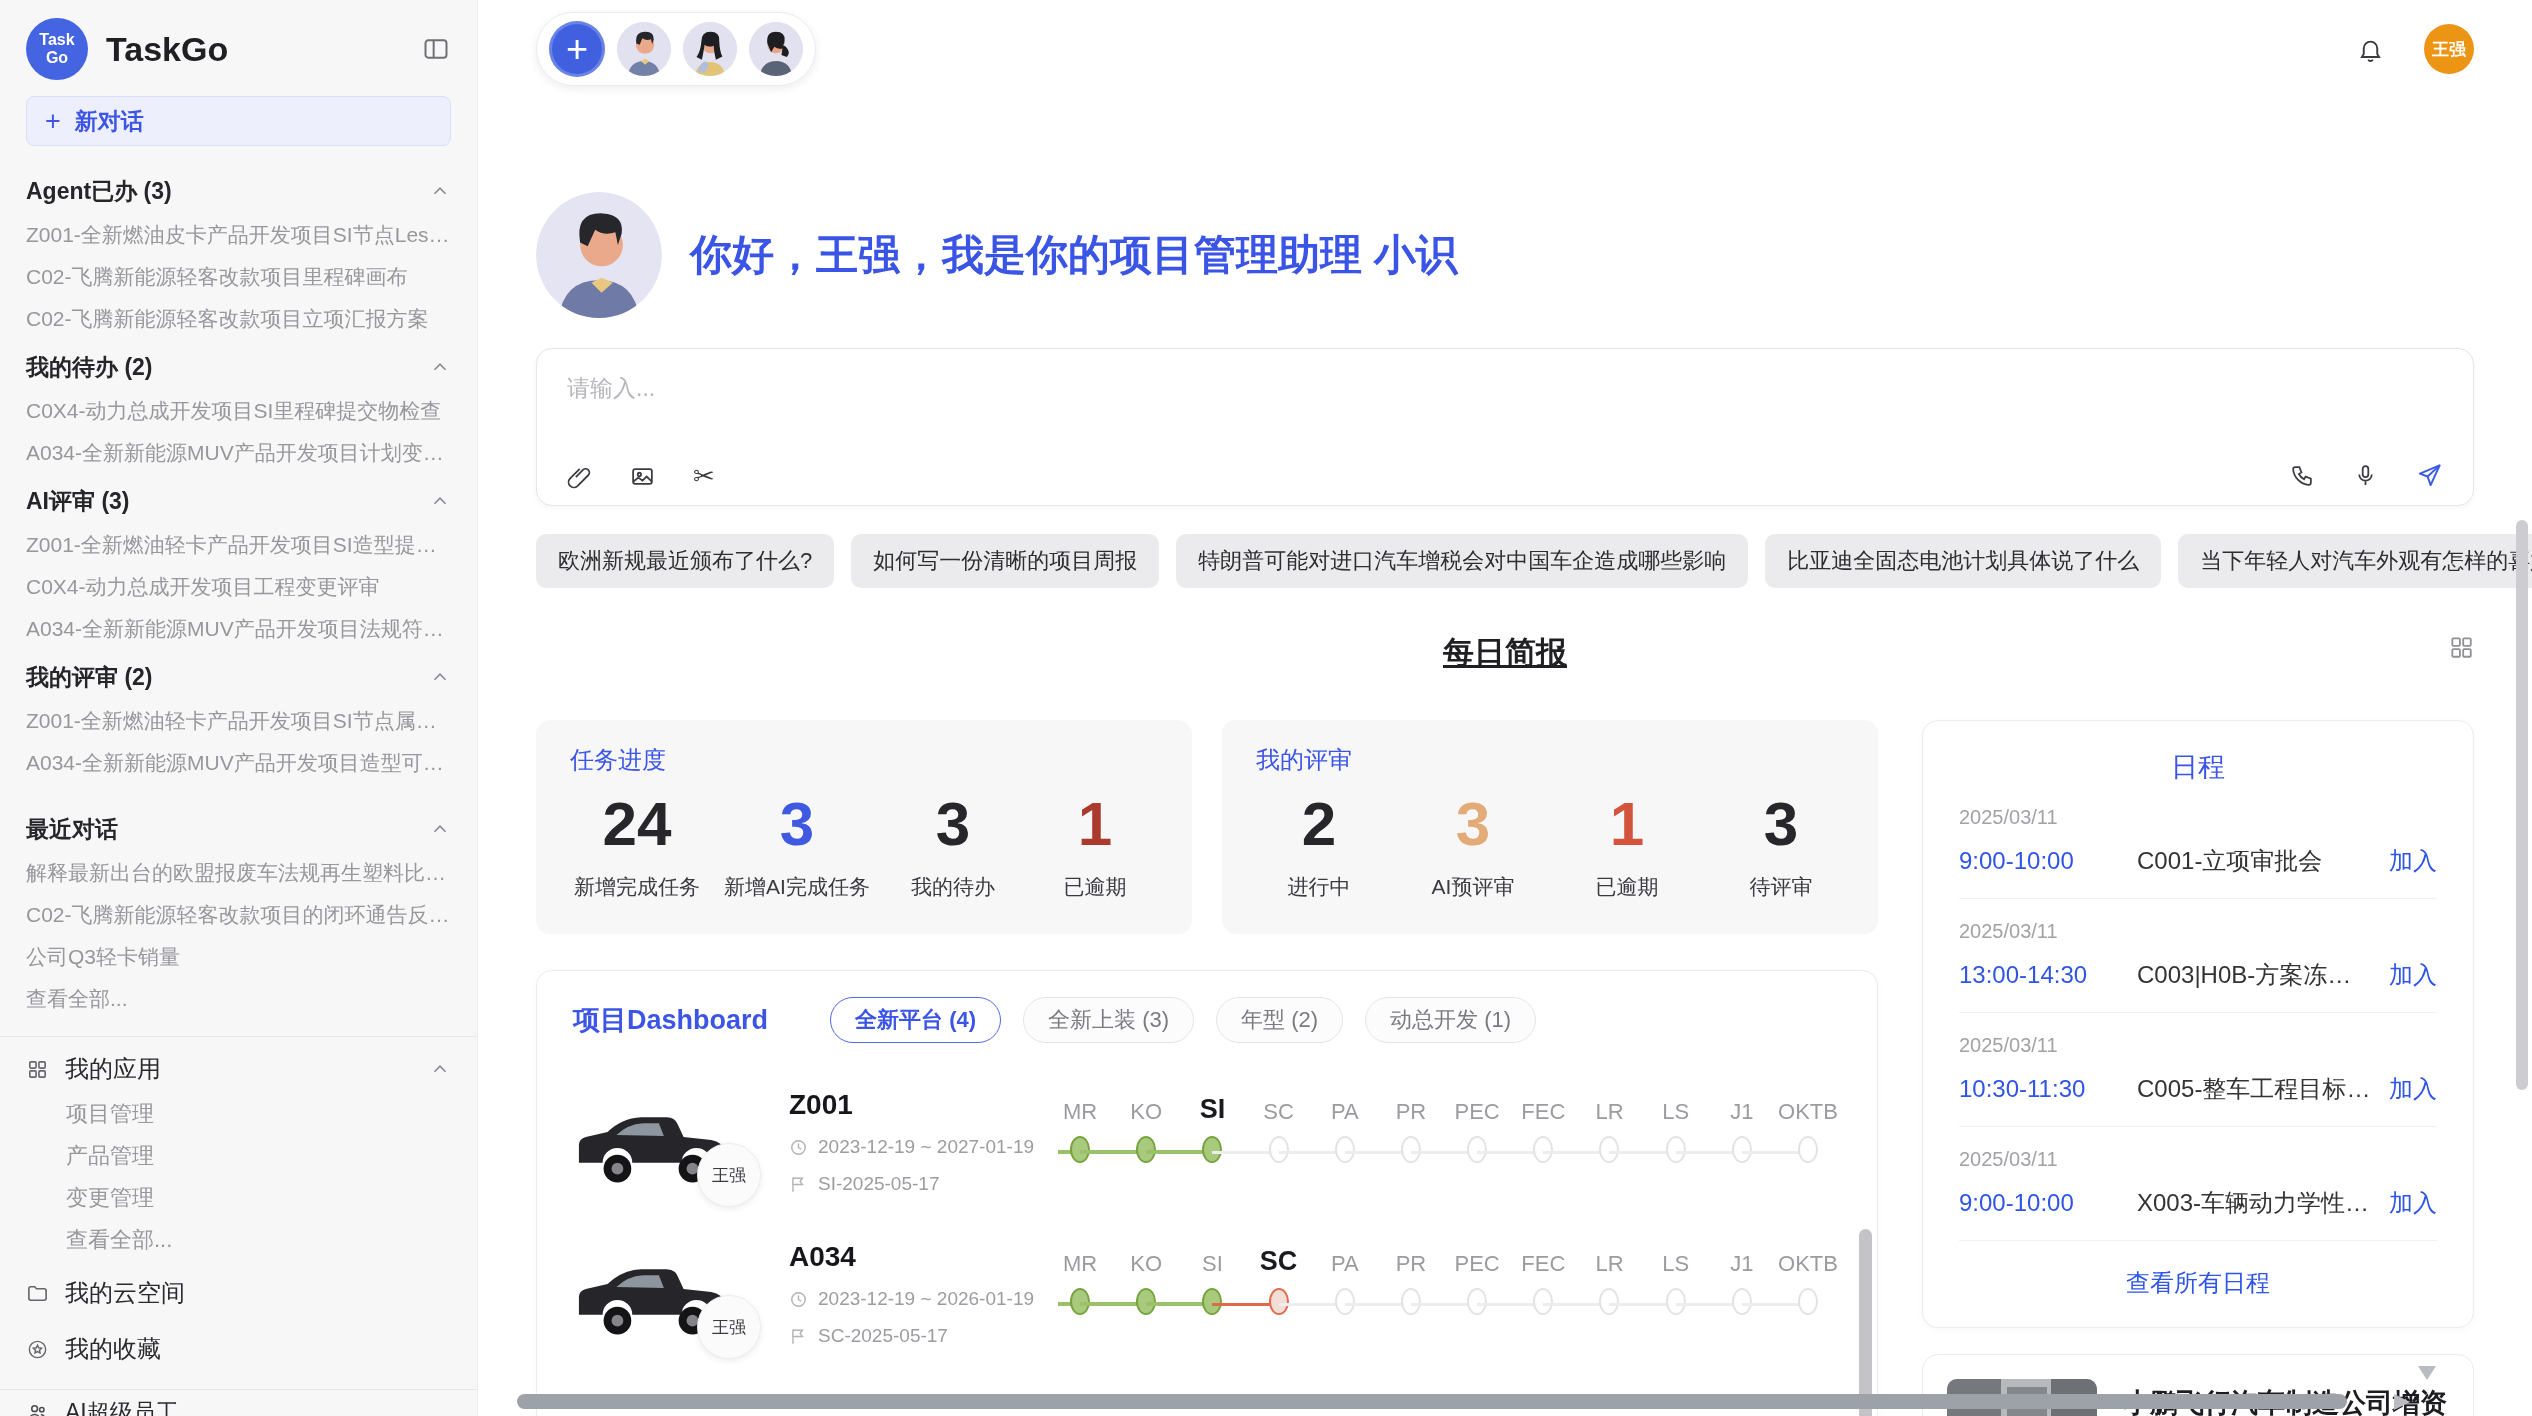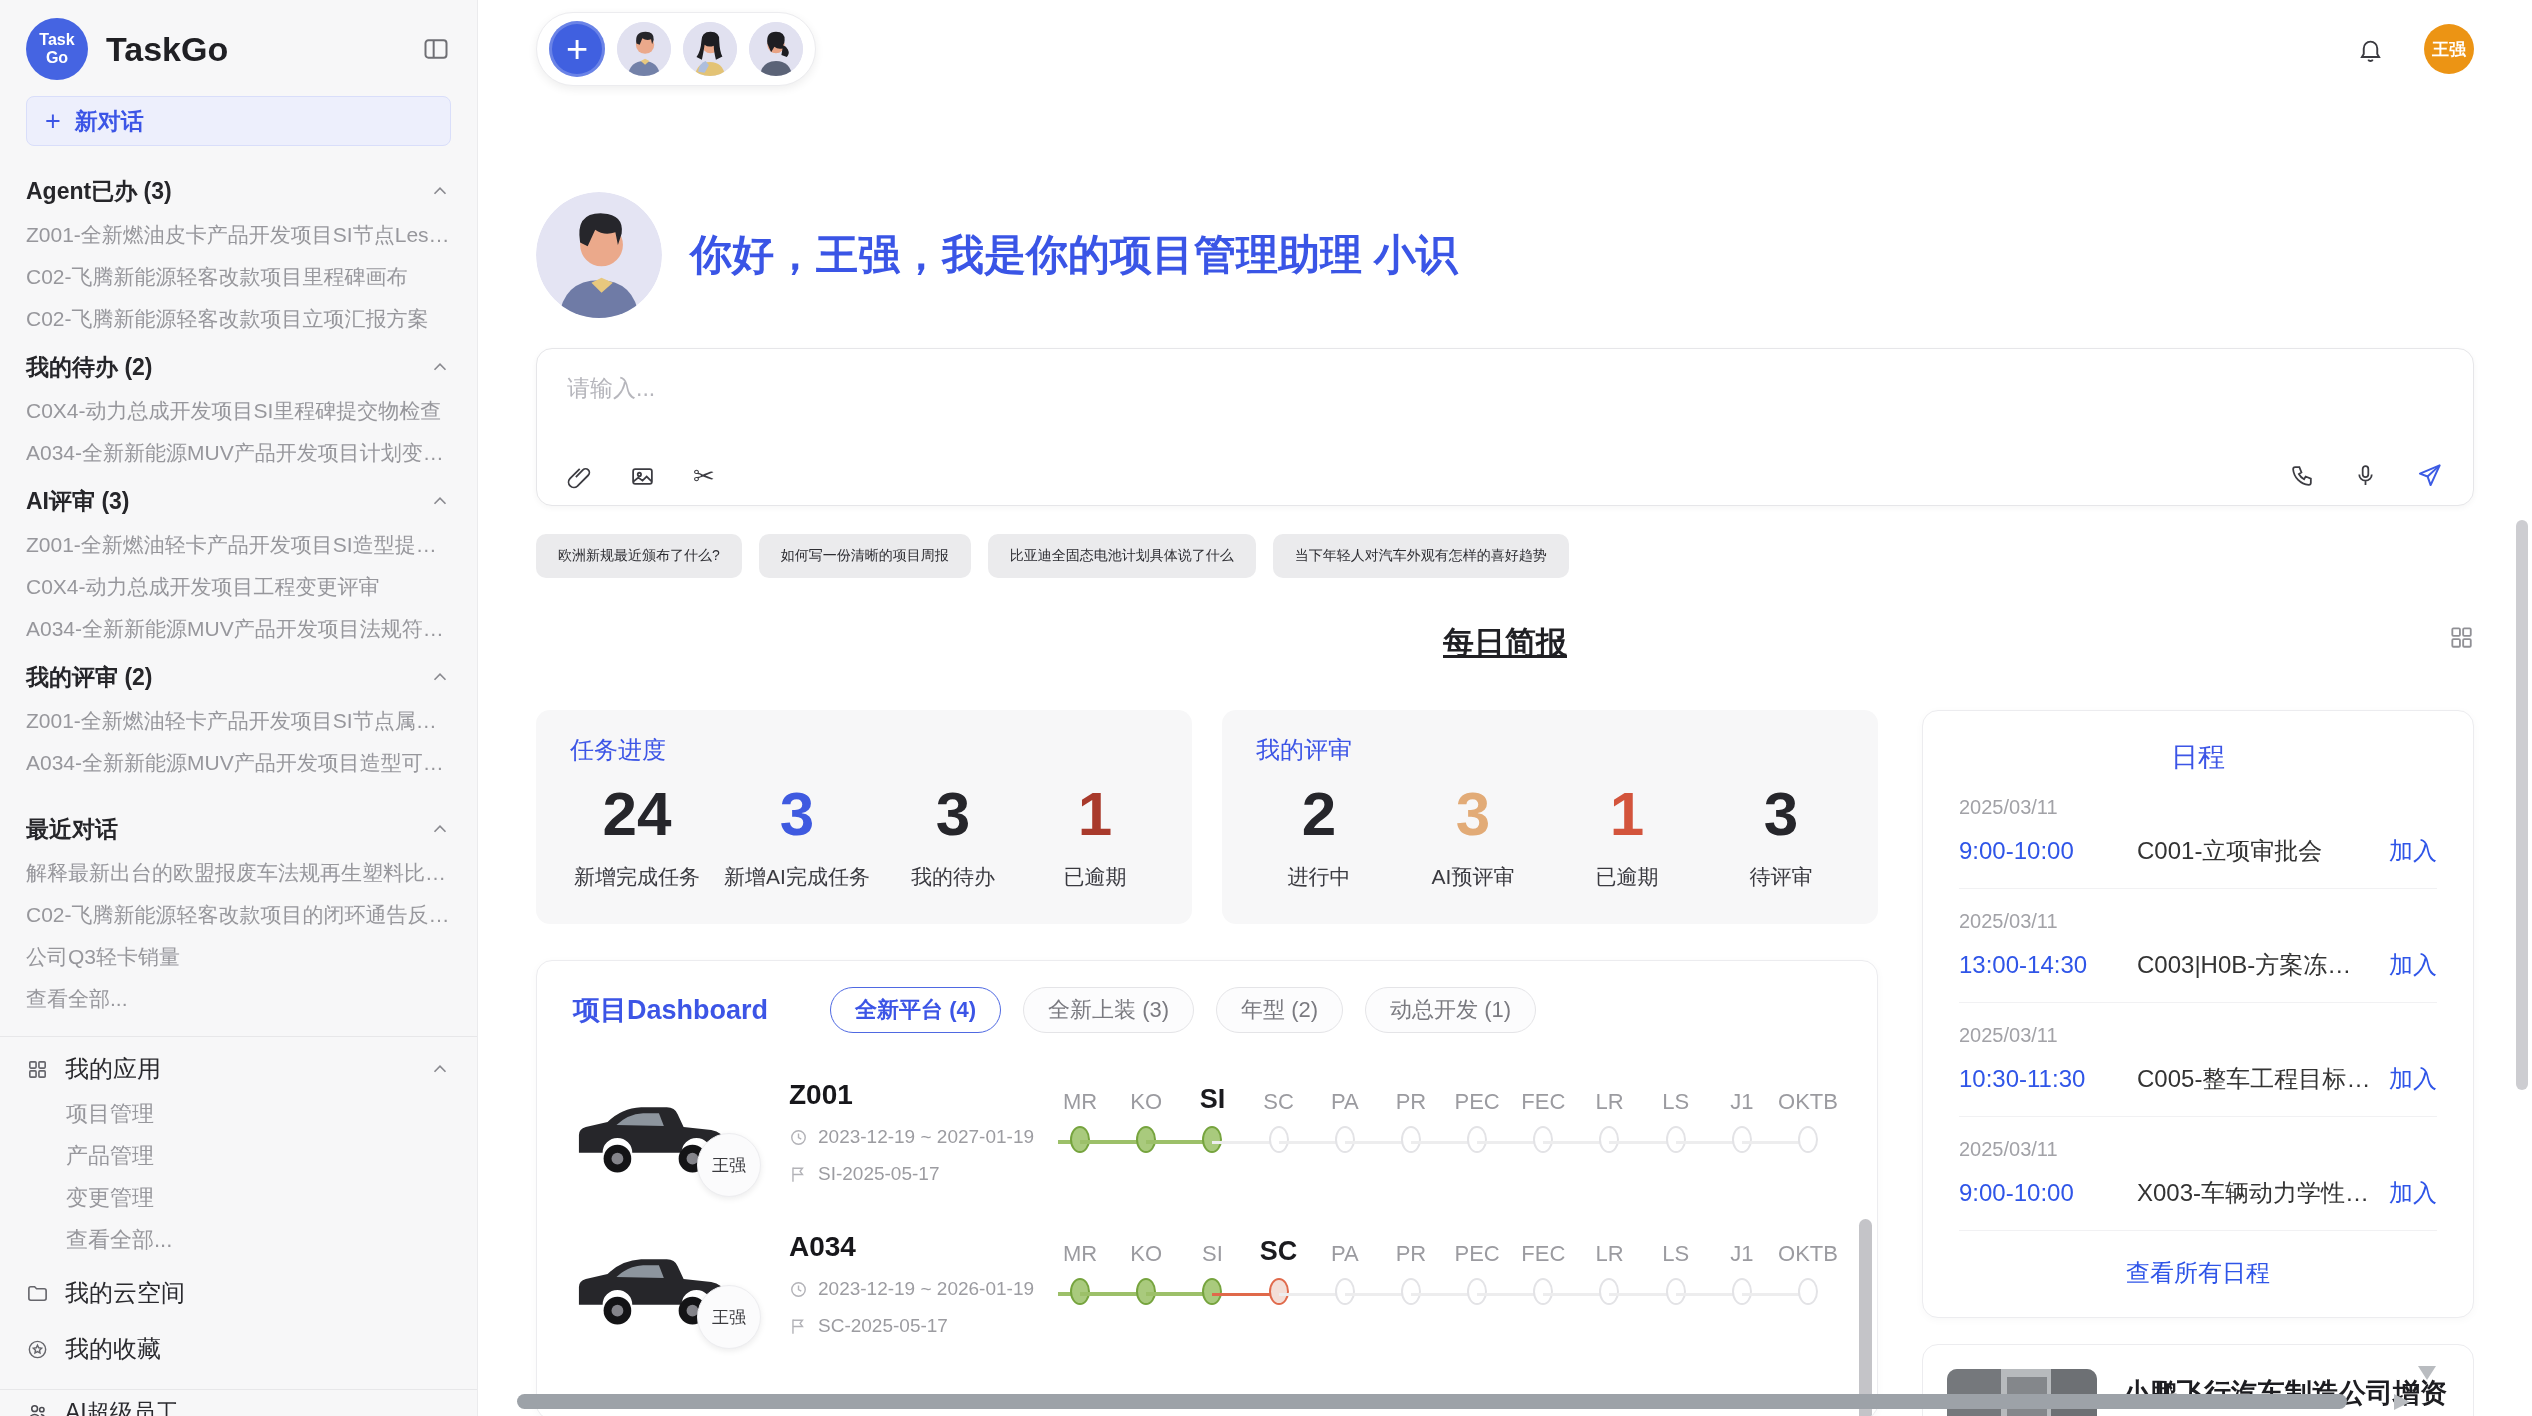--- a/index.html
+++ b/index.html
@@ -44,21 +44,21 @@
   .inputbox { margin-top:30px; height:158px; border:1px solid #e6e6e9; border-radius:16px; box-shadow:0 2px 6px rgba(0,0,0,.04); position:relative; padding:26px 30px; background:#fff; }
   .inputbox input { width:70%; border:0; outline:0; font-size:23px; color:#333; font-family:inherit; background:transparent; }
   .inputbox input::placeholder { color:#b6b6bc; }
   .in-icons-left { position:absolute; left:30px; bottom:16px; display:flex; gap:38px; align-items:center; color:#3c3c42; }
   .in-icons-right { position:absolute; right:30px; bottom:16px; display:flex; gap:38px; align-items:center; color:#3c3c42; }
   .in-icons-left .ic, .in-icons-right .ic { cursor:pointer; }
   .scissors-glyph { font-size:26px; line-height:1; }
   .send-ic { color:#3c5be4; }
 
   .chips { display:flex; gap:17px; margin-top:28px; }
-  .chip { background:#ebebed; border-radius:10px; height:44px; display:flex; align-items:center; padding:0 22px; font-size:14px; color:#2d2d32; white-space:nowrap; cursor:pointer; }
+  .chip { background:#ebebed; border-radius:10px; height:54px; display:flex; align-items:center; padding:0 22px; font-size:22px; color:#2d2d32; white-space:nowrap; cursor:pointer; }
 
   .brief-head { position:relative; margin-top:44px; text-align:center; }
   .brief-title { font-size:31px; font-weight:700; color:#202024;text-decoration:underline; }
   .brief-grid-icon { position:absolute; right:0; top:2px; color:#909095; cursor:pointer; }
 
   .content-row { display:flex; gap:44px; margin-top:46px; align-items:flex-start; }
   .left-col { flex:1; min-width:0; }
   .right-col { width:552px; flex:none; }
 
   .stat-cards { display:flex; gap:30px; }
@@ -349,20 +349,21 @@
             <path d="M21 3L3.5 10.3l6.8 2.6L13 20.5z"></path>
             <path d="M21 3l-10.7 9.9"></path>
           </svg>
         </span>
     </div>
   </div>
 
   <div class="chips">
     <div class="chip">欧洲新规最近颁布了什么?</div>
     <div class="chip">如何写一份清晰的项目周报</div>
+    <div class="chip">特朗普可能对进口汽车增税会对中国车企造成哪些影响</div>
     <div class="chip">比亚迪全固态电池计划具体说了什么</div>
     <div class="chip">当下年轻人对汽车外观有怎样的喜好趋势</div>
   </div>
 
   <div class="brief-head">
     <span class="brief-title">每日简报</span>
     <span class="brief-grid-icon">
         <svg width="26" height="26" viewBox="0 0 24 24" fill="none" stroke="currentColor" stroke-width="1.7">
           <rect x="4" y="4" width="7" height="7" rx="1"></rect>
           <rect x="14" y="4" width="7" height="7" rx="1"></rect>

